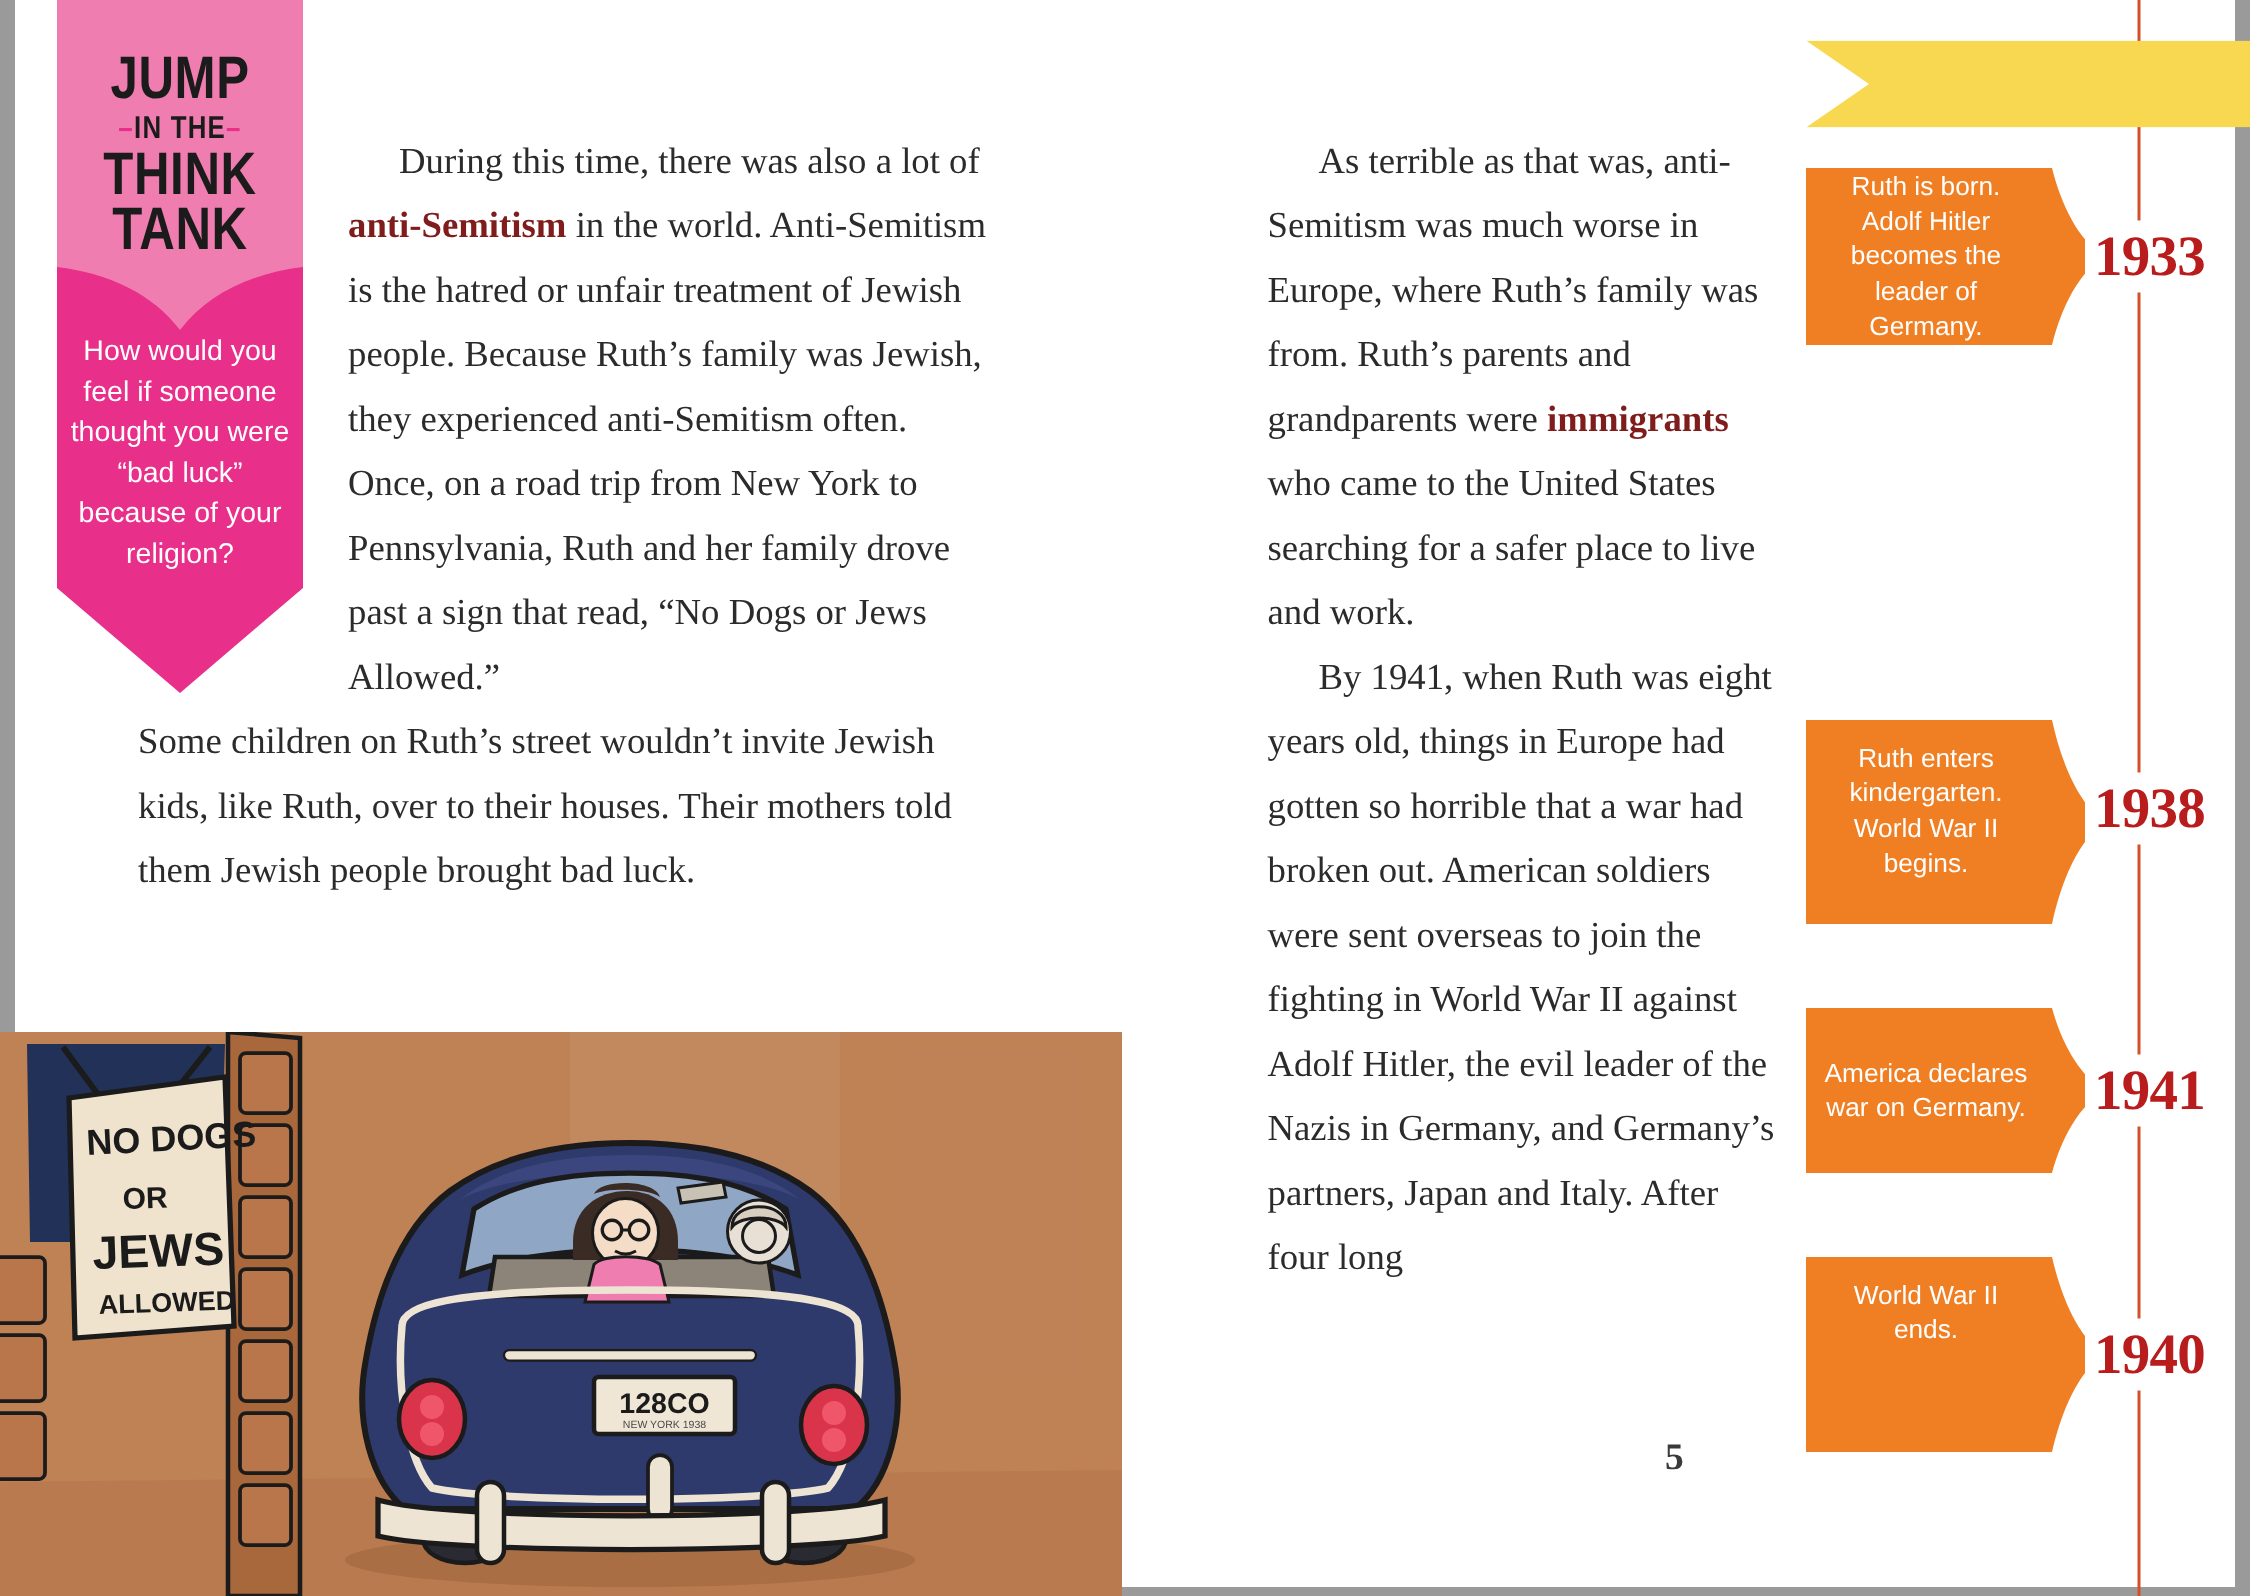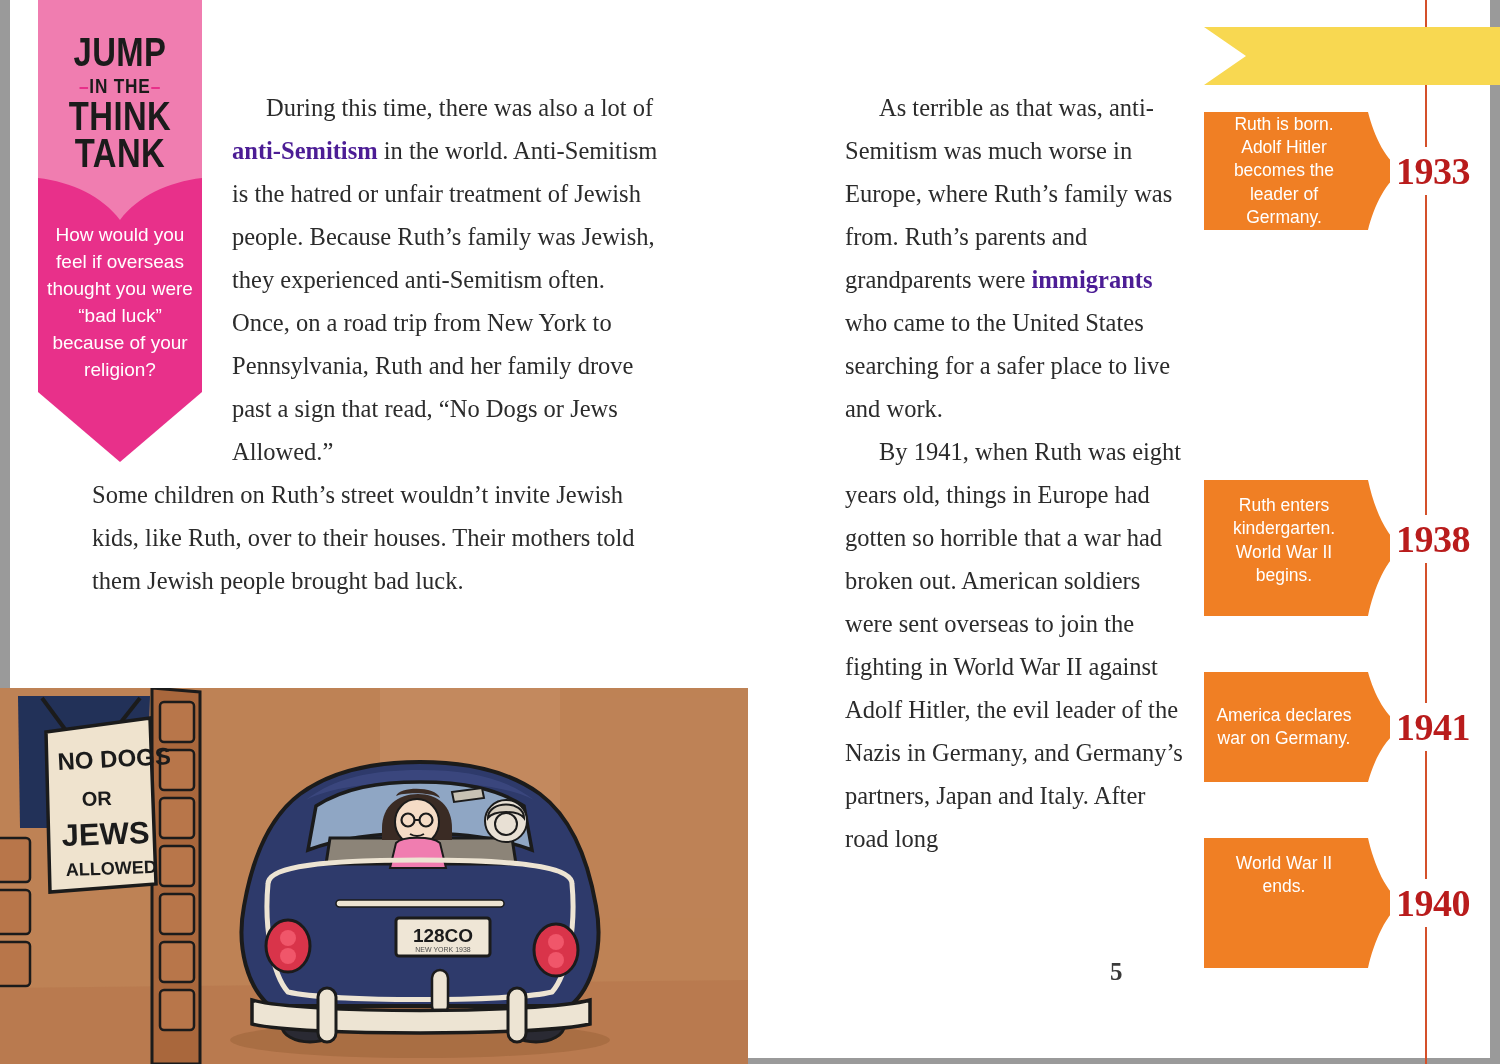--- a/index.html
+++ b/index.html
@@ -100,21 +100,21 @@
     position: absolute;
     left: 845px; top: 86px;
     width: 345px;
     font-size: 24.5px;
     line-height: 43px;
     color: #2b2b2b;
     z-index: 2;
   }
   .col-mid p { margin: 0; }
 
-  b.term { font-weight: bold; color: #4c1d95; }
+  b.term { font-weight: bold; color: #7f1d1d; }
 
   
   .illo {
     position: absolute;
     left: 0; top: 688px;
     width: 748px;
     height: 376px;
     overflow: hidden;
     background: #C08356;
   }
@@ -213,35 +213,35 @@
     <div class="tt-head">
       <div class="tt-title tt-l1">JUMP</div>
       <div class="tt-title tt-l2"><span class="dash">–</span><span>IN THE</span><span class="dash">–</span></div>
       <div class="tt-title tt-l3">THINK</div>
       <div class="tt-title tt-l4">TANK</div>
     </div>
     <div class="tt-body">
       <svg class="tt-notch" viewBox="0 0 164 44" preserveAspectRatio="none">
         <path d="M0,0 L164,0 L164,2 C130,6 100,20 82,44 C64,20 34,6 0,2 Z" fill="#F07DB0"></path>
       </svg>
-      <div class="tt-question">How would you feel if overseas thought you were “bad luck” because of your religion?</div>
+      <div class="tt-question">How would you feel if someone thought you were “bad luck” because of your religion?</div>
     </div>
     <svg class="tt-point" viewBox="0 0 164 70" preserveAspectRatio="none">
       <path d="M0,0 L164,0 L82,70 Z" fill="#E8308A"></path>
     </svg>
   </div>
 
   <div class="col-left">
     <p class="indent-block first-indent"><span>During this time, there was also a lot of </span><b class="term">anti-Semitism</b><span> in the world. Anti-Semitism is the hatred or unfair treatment of Jewish people. Because Ruth’s family was Jewish, they experienced anti-Semitism often. Once, on a road trip from New York to Pennsylvania, Ruth and her family drove past a sign that read, “No Dogs or Jews Allowed.”</span></p>
     <p>Some children on Ruth’s street wouldn’t invite Jewish kids, like Ruth, over to their houses. Their mothers told them Jewish people brought bad luck.</p>
   </div>
 
   <div class="col-mid">
     <p class="first-indent"><span>As terrible as that was, anti-Semitism was much worse in Europe, where Ruth’s family was from. Ruth’s parents and grandparents were </span><b class="term">immigrants</b><span> who came to the United States searching for a safer place to live and work.</span></p>
-    <p class="first-indent">By 1941, when Ruth was eight years old, things in Europe had gotten so horrible that a war had broken out. American soldiers were sent overseas to join the fighting in World War II against Adolf Hitler, the evil leader of the Nazis in Germany, and Germany’s partners, Japan and Italy. After road long</p>
+    <p class="first-indent">By 1941, when Ruth was eight years old, things in Europe had gotten so horrible that a war had broken out. American soldiers were sent overseas to join the fighting in World War II against Adolf Hitler, the evil leader of the Nazis in Germany, and Germany’s partners, Japan and Italy. After four long</p>
   </div>
 
   <div class="illo">
     <svg width="748" height="376" viewBox="0 0 748 376">
 
       <rect x="0" y="0" width="748" height="376" fill="#C08356"></rect>
       <rect x="0" y="0" width="748" height="376" fill="#B97F54" opacity="0.25"></rect>
       <path d="M380,0 L560,0 L560,250 L380,250 Z" fill="#C89068" opacity="0.5"></path>
       <path d="M600,10 L720,10 L720,230 L600,230 Z" fill="#BD8258" opacity="0.4"></path>
 

